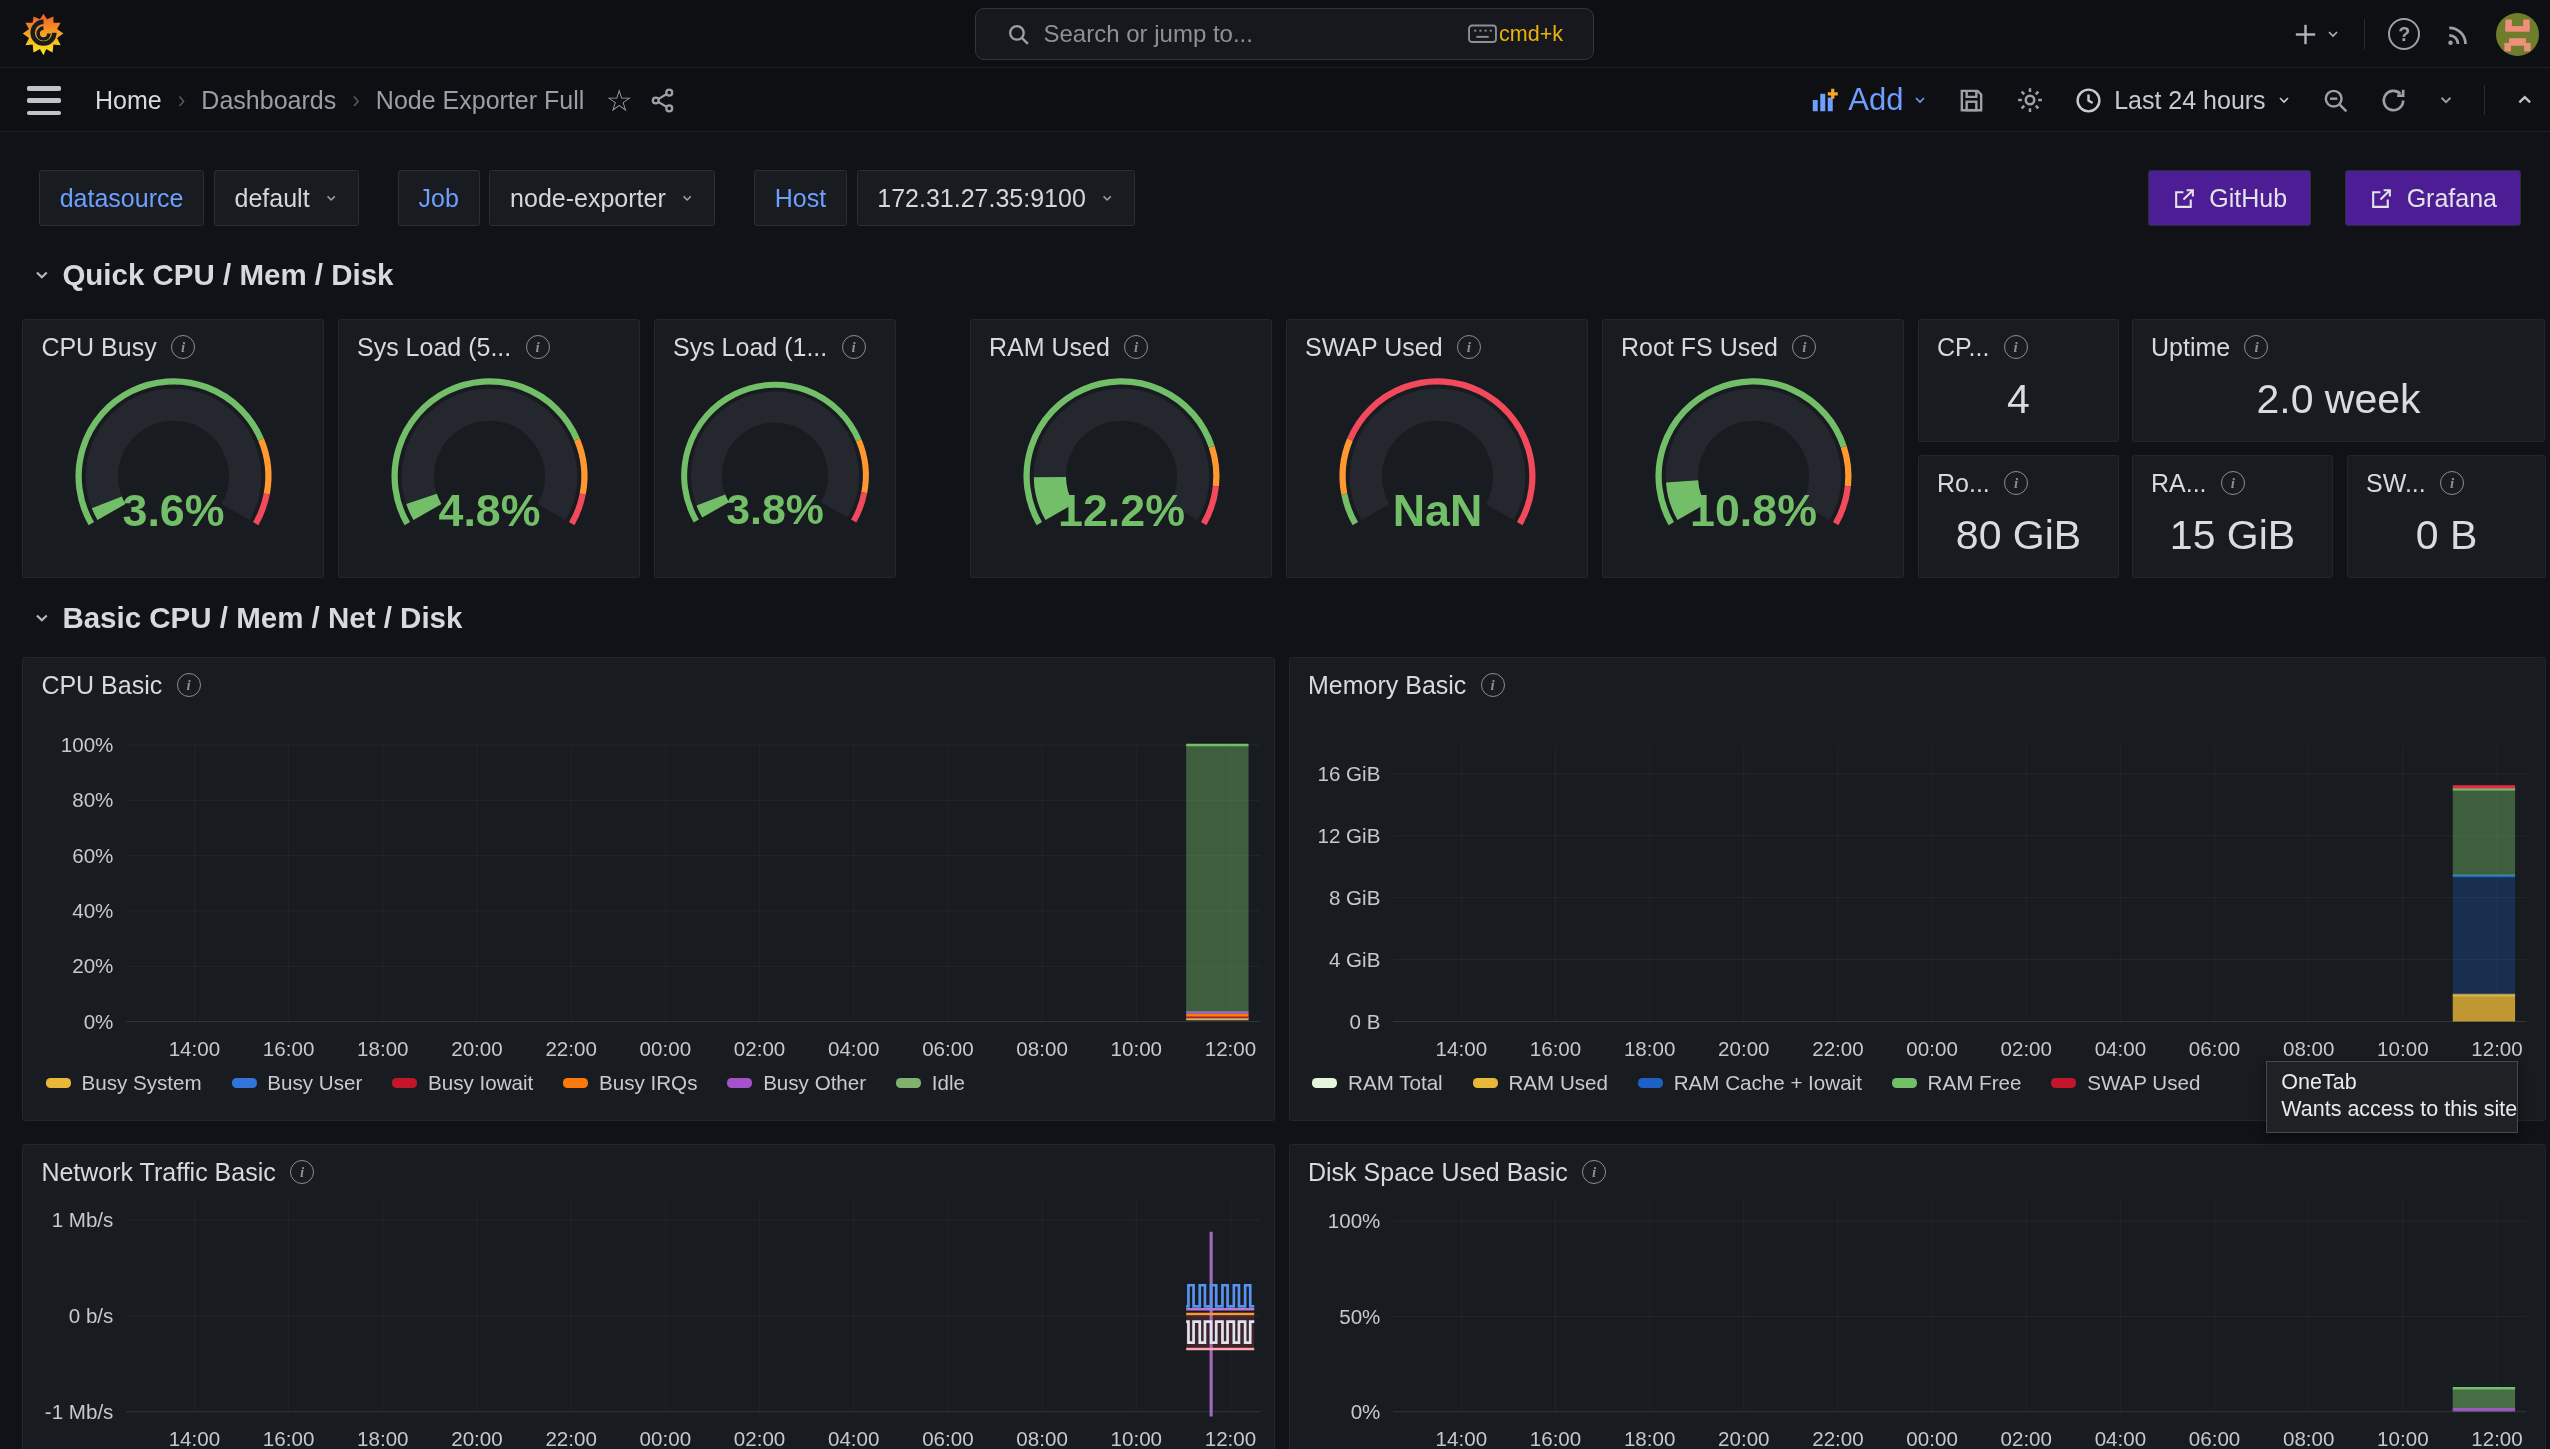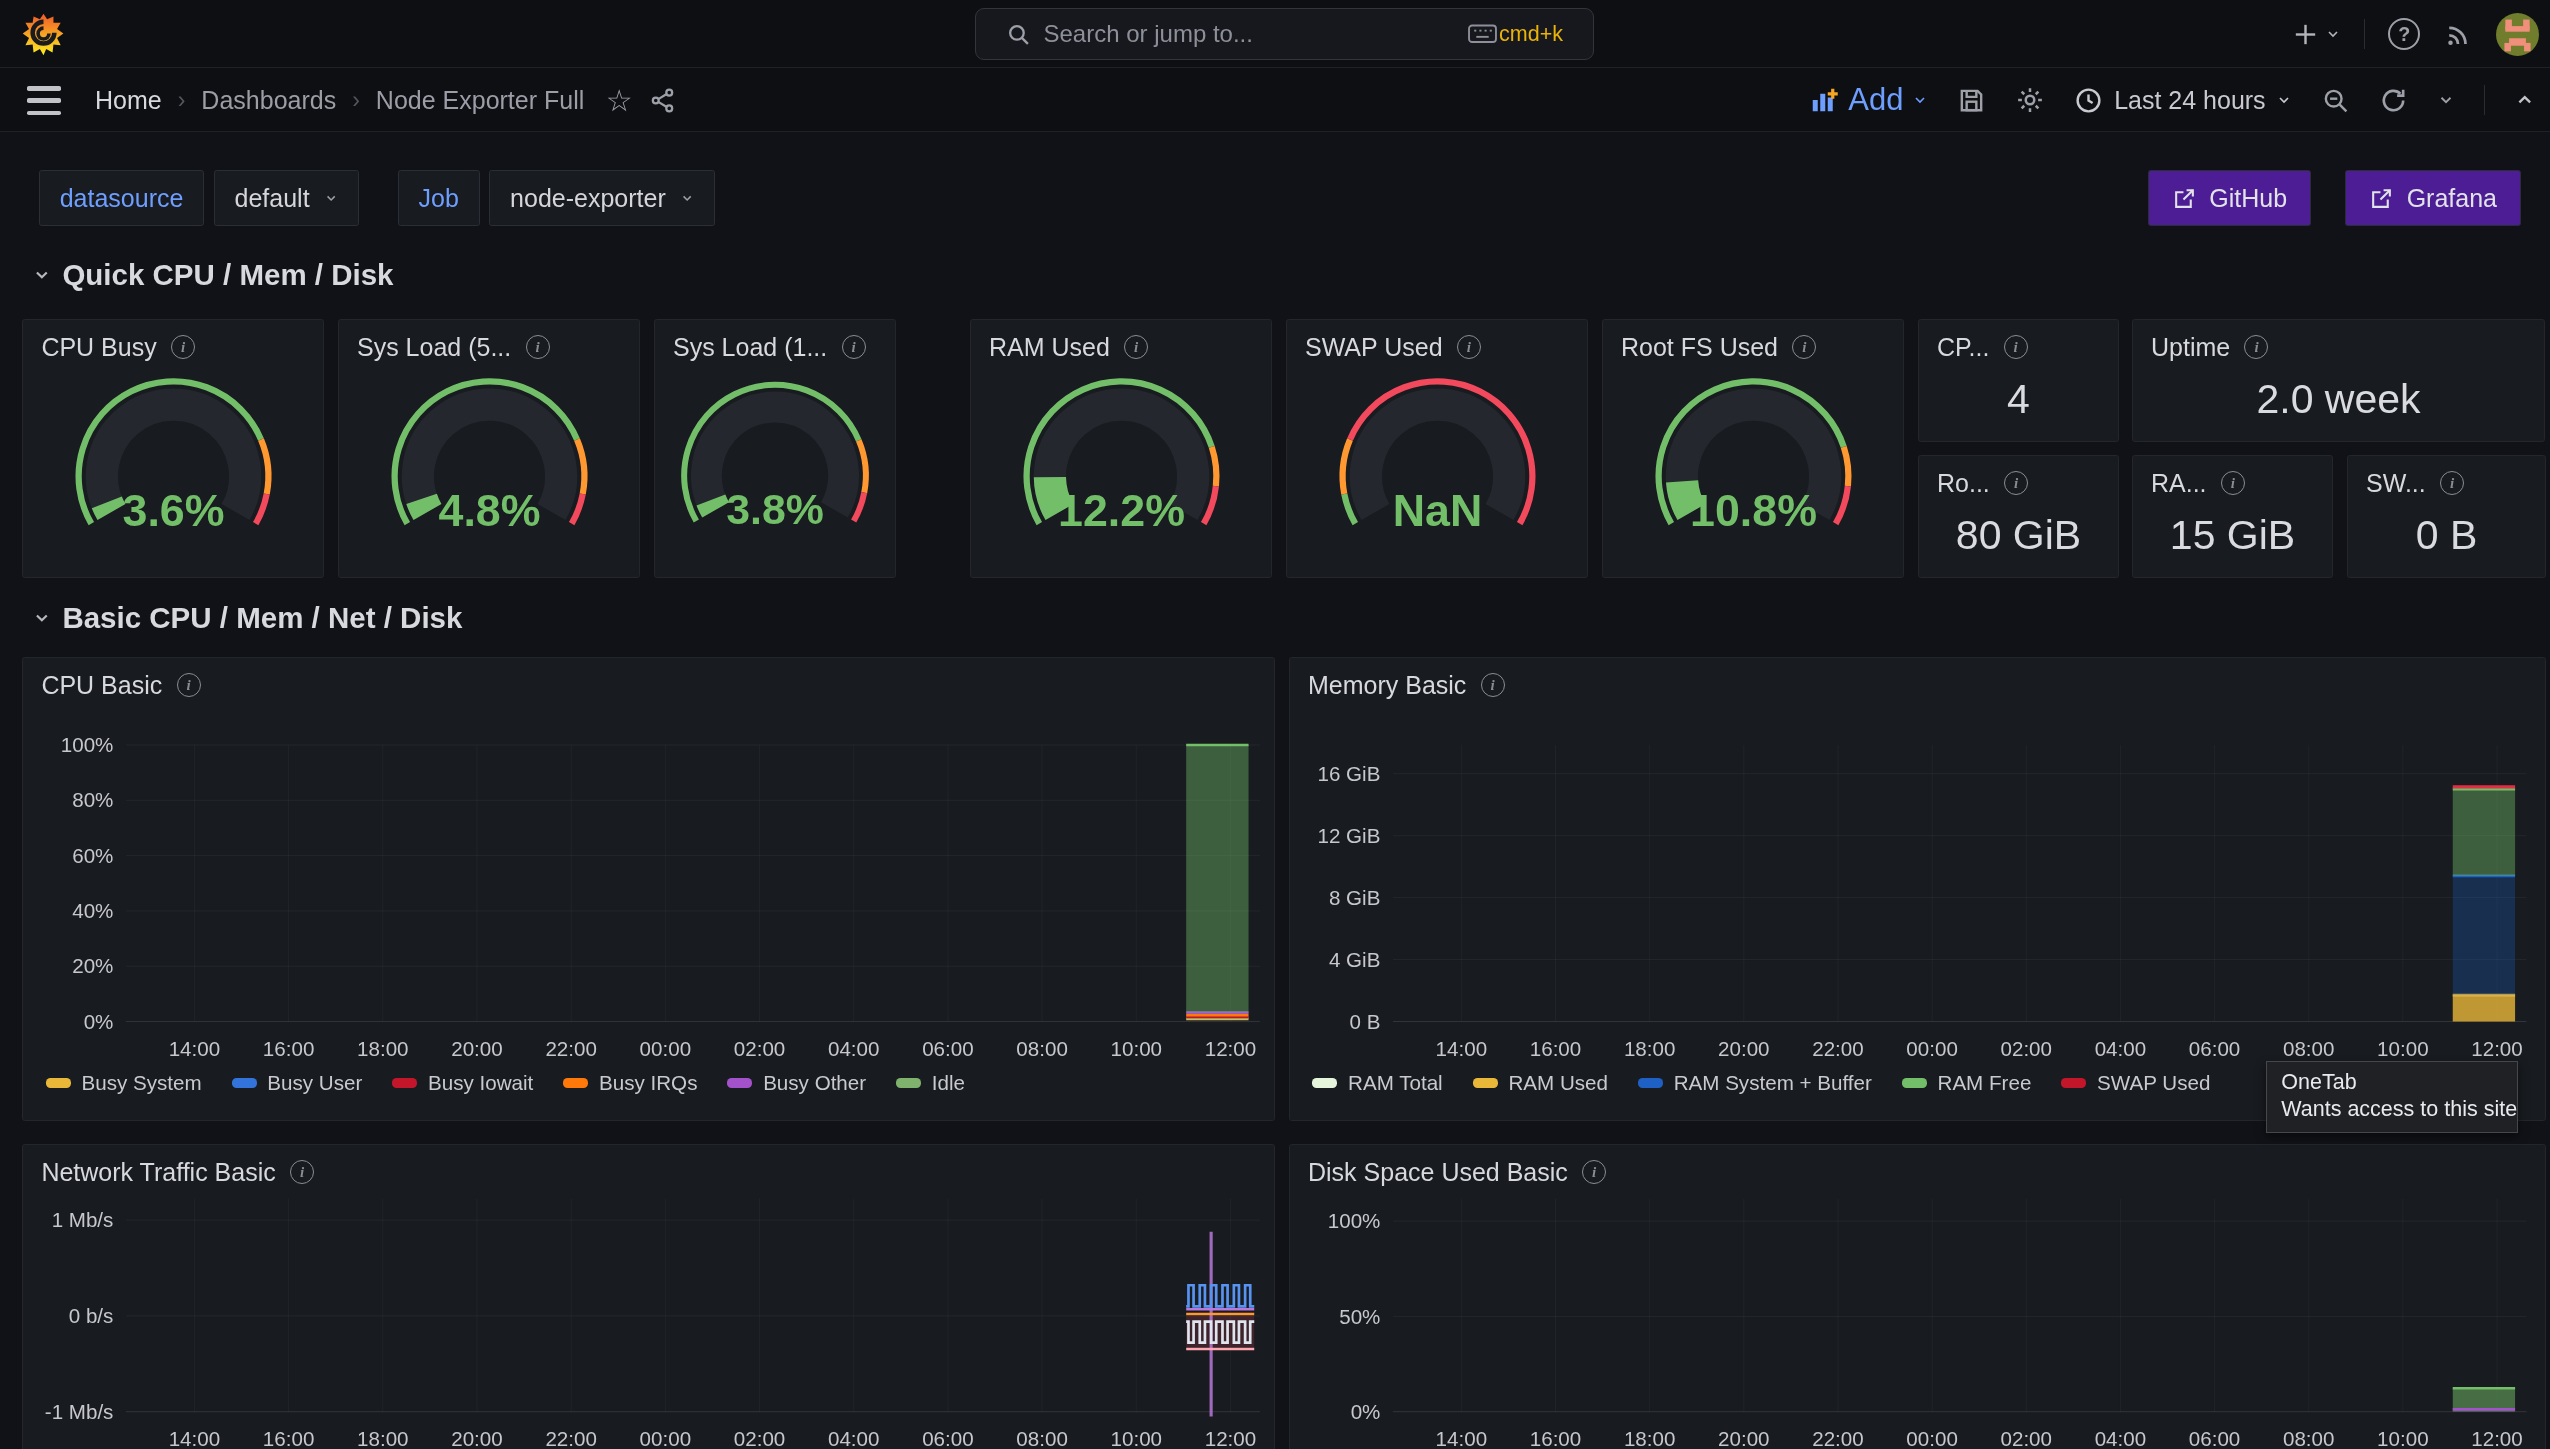--- a/index.html
+++ b/index.html
@@ -223,20 +223,29 @@
       <span>default</span>
       <svg class="icon" width="14.3" height="14.3" viewBox="0 0 24 24" fill="none" stroke="#9da0a8" stroke-width="2.6">
           <polyline points="6,9 12,15 18,9"></polyline>
         </svg>
     </span>
   </span>
   <span class="fgroup">
     <span class="fbox lab">Job</span>
     <span class="fbox val">
       <span>node-exporter</span>
+      <svg class="icon" width="14.3" height="14.3" viewBox="0 0 24 24" fill="none" stroke="#9da0a8" stroke-width="2.6">
+          <polyline points="6,9 12,15 18,9"></polyline>
+        </svg>
+    </span>
+  </span>
+  <span class="fgroup">
+    <span class="fbox lab">Host</span>
+    <span class="fbox val">
+      <span>172.31.27.35:9100</span>
       <svg class="icon" width="14.3" height="14.3" viewBox="0 0 24 24" fill="none" stroke="#9da0a8" stroke-width="2.6">
           <polyline points="6,9 12,15 18,9"></polyline>
         </svg>
     </span>
   </span>
 </div>
 <div class="linkbtns">
   <span class="linkbtn">
     <svg class="icon" width="25" height="25" viewBox="0 0 24 24" fill="none" stroke="#e2e3e8" stroke-width="2">
         <path d="M18 13v7H4V6h7"></path>
@@ -529,21 +538,21 @@
       <span class="lg-item">
         <span class="lg-sw" style="background: rgb(229, 245, 220);"></span>
         <span class="lg-tx">RAM Total</span>
       </span>
       <span class="lg-item">
         <span class="lg-sw" style="background: rgb(234, 184, 57);"></span>
         <span class="lg-tx">RAM Used</span>
       </span>
       <span class="lg-item">
         <span class="lg-sw" style="background: rgb(31, 96, 196);"></span>
-        <span class="lg-tx">RAM System + Buffer</span>
+        <span class="lg-tx">RAM Cache + Iowait</span>
       </span>
       <span class="lg-item">
         <span class="lg-sw" style="background: rgb(115, 191, 105);"></span>
         <span class="lg-tx">RAM Free</span>
       </span>
       <span class="lg-item">
         <span class="lg-sw" style="background: rgb(196, 22, 42);"></span>
         <span class="lg-tx">SWAP Used</span>
       </span>
     </div>

